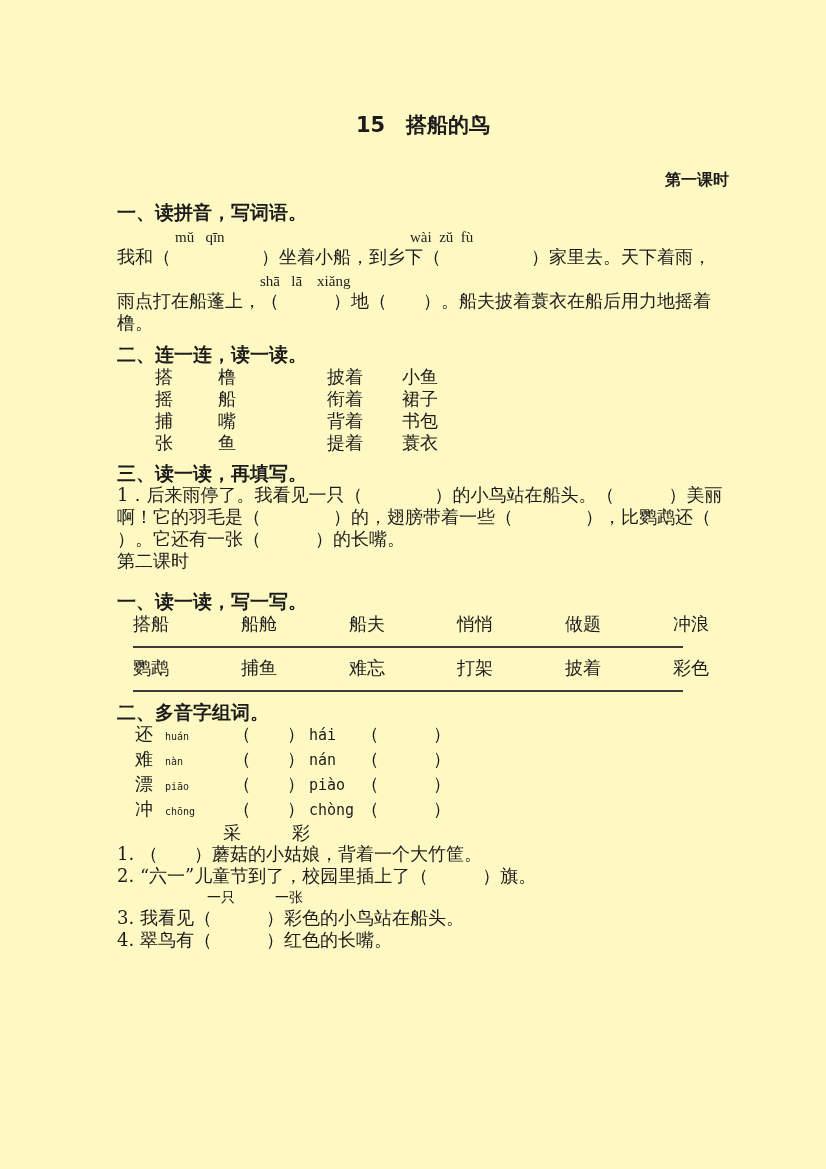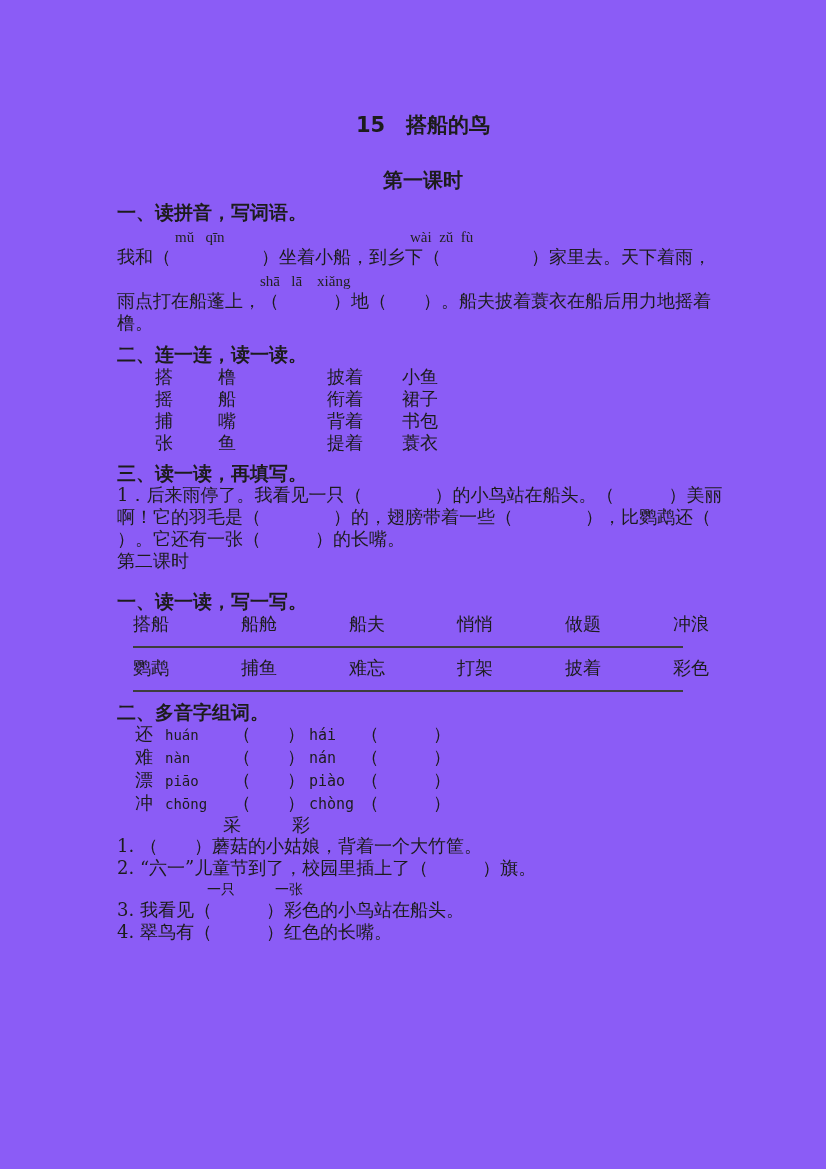--- a/index.html
+++ b/index.html
@@ -4,21 +4,21 @@
 <style>
   html, body {
     margin: 0;
     padding: 0;
     background: #ffffff;
   }
   .page {
     position: relative;
     width: 826px;
     height: 1169px;
-    background: #8b5cf6;
+    background: #fef9c3;
     overflow: hidden;
     font-family: "DejaVu Serif", "Liberation Serif", serif;
     color: #1c1c1c;
   }
   .content {
     position: absolute;
     left: 117px;
     top: 0;
     width: 612px;
   }
@@ -28,23 +28,23 @@
     font-weight: bold;
     font-size: 21px;
     line-height: 26px;
     text-align: center;
     white-space: pre;
   }
   .session-heading-bold {
     margin: 30px 0 0 0;
     font-family: "DejaVu Sans", "Liberation Sans", sans-serif;
     font-weight: bold;
-    font-size: 20px;
+    font-size: 16px;
     line-height: 24px;
-    text-align: center;
+    text-align: right;
   }
   .session-heading-plain {
     margin: 0;
     font-size: 18px;
     line-height: 22px;
     text-align: left;
     font-weight: normal;
   }
   .sec-heading {
     margin: 8px 0 0 0;
@@ -101,21 +101,21 @@
     display: flex;
     align-items: baseline;
     padding-left: 18px;
     font-size: 18px;
     line-height: 22px;
   }
   .duoyin-row .hz { width: 30px; }
   .duoyin-row .py1 {
     width: 68px;
     font-family: "DejaVu Sans Mono", "Liberation Mono", monospace;
-    font-size: 14px;
+    font-size: 10px;
   }
   .duoyin-row .py2 {
     width: 52px;
     margin-left: 4px;
     font-family: "DejaVu Sans Mono", "Liberation Mono", monospace;
     font-size: 15px;
   }
   .duoyin-row .blank { white-space: pre; }
   .choice-row-1 {
     display: flex;

